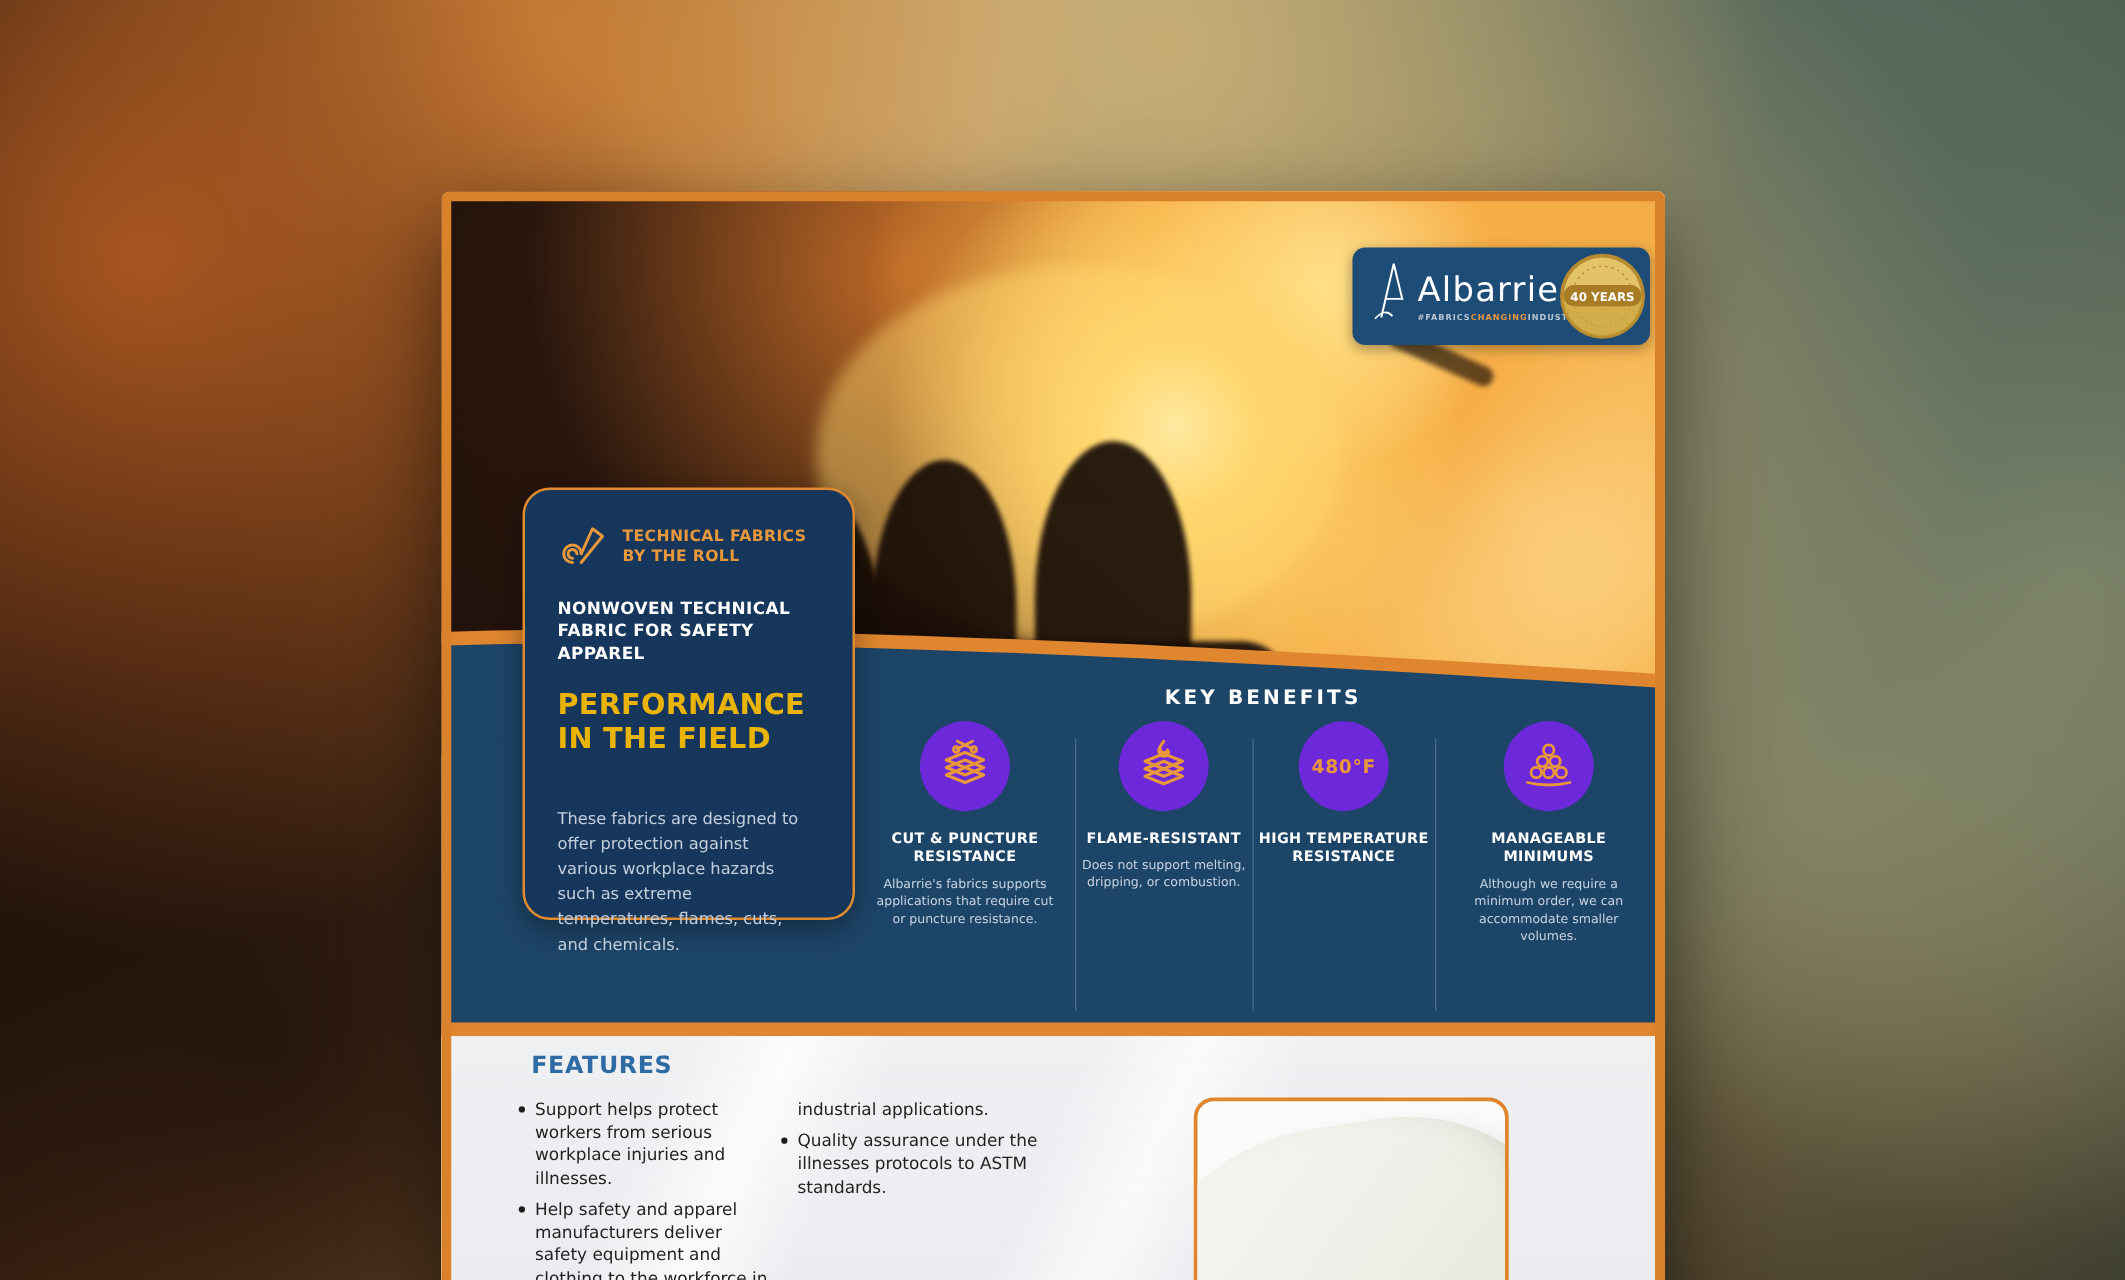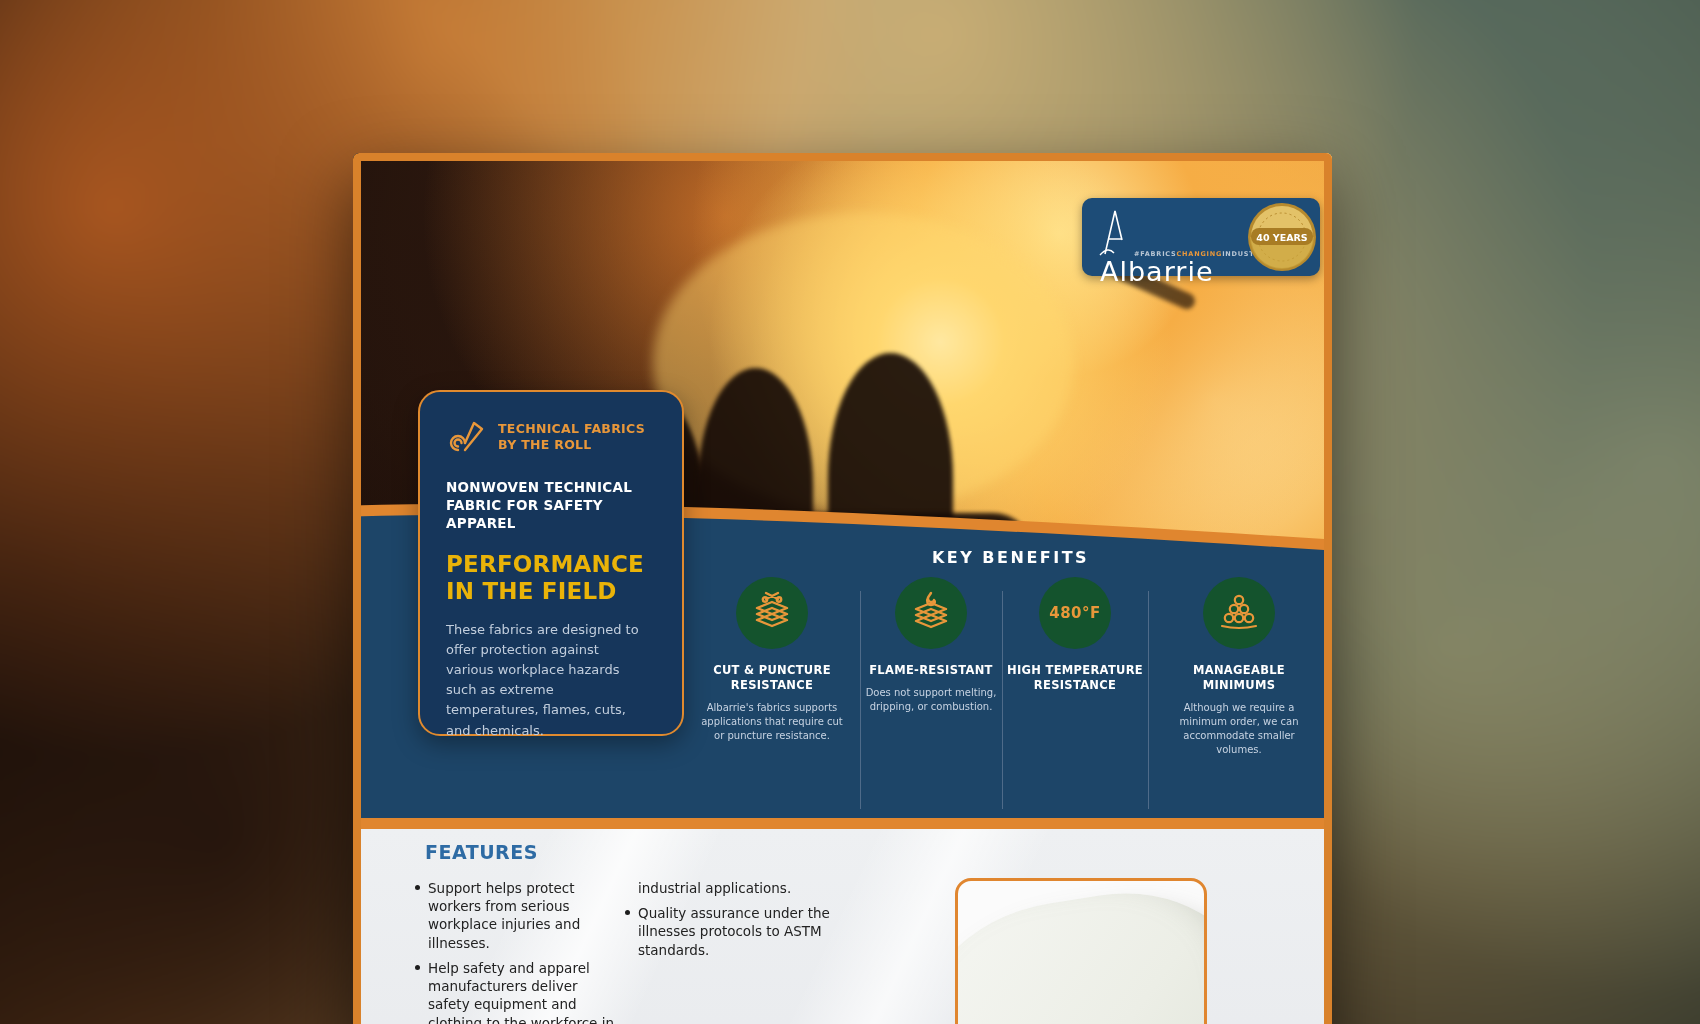--- a/index.html
+++ b/index.html
@@ -40,43 +40,43 @@
       radial-gradient(ellipse at 18% 92%, rgba(18,9,6,.95), rgba(18,9,6,0) 60%),
       linear-gradient(100deg,#1d110b 0%,#5e2e14 26%,#a85b1e 48%,#d87f28 64%,#efa13a 80%,#df8a2e 100%);
   }
   .sil{position:absolute;background:#170c07;filter:blur(2px);opacity:.92;}
   .sil.h{border-radius:50% 50% 35% 35%;}
   .glow{position:absolute;border-radius:50%;filter:blur(6px);}
 
   
   .logo-chip{position:absolute;left:729px;top:45px;width:238px;height:78px;z-index:12;
              background:#1d4c77;border-radius:10px;box-shadow:0 3px 10px rgba(0,0,0,.35);}
-  .logo-lockup{position:absolute;left:14px;top:8px;display:flex;align-items:flex-start;flex-direction:column;}
+  .logo-lockup{position:absolute;left:14px;top:8px;display:flex;align-items:center;}
   .brand-name{color:#fff;font-size:27px;font-weight:400;letter-spacing:1px;line-height:1;margin-left:4px;}
   .tagline{position:absolute;left:52px;top:52px;font-size:6.5px;letter-spacing:.8px;font-weight:700;color:#b9c6d4;white-space:nowrap;}
   .tagline .hl{color:#e8973a;}
   .badge{position:absolute;right:2px;top:3px;width:72px;height:72px;z-index:13;}
 
   
   .card{position:absolute;left:65px;top:237px;width:266px;height:346px;z-index:14;
         background:#16365b;border:2.5px solid #e08a2e;border-radius:22px;
         box-shadow:0 8px 24px rgba(0,0,0,.35);box-sizing:border-box;padding:24px 36px 0 26px;}
   .eyebrow-row{display:flex;align-items:center;gap:10px;}
   .eyebrow{color:#e8973a;font-weight:700;font-size:12.5px;line-height:1.3;letter-spacing:.3px;}
   .kicker{color:#ffffff;font-weight:700;font-size:13.5px;line-height:1.35;letter-spacing:.3px;margin-top:20px;}
   .card-title{color:#eab308;font-weight:700;font-size:23px;line-height:1.2;margin-top:18px;letter-spacing:.2px;}
-  .card-body{color:#c2cedd;font-size:13px;line-height:1.55;margin-top:14px;}
+  .card-body{color:#c2cedd;font-size:13px;line-height:1.55;margin-top:40px;}
 
   
   .wave{position:absolute;left:0;top:340px;width:979px;height:110px;z-index:5;}
   .band{position:absolute;left:0;top:438px;width:1091px;height:236px;background:#1d4568;z-index:5;}
   .band-head{position:absolute;left:344px;top:-43px;width:627px;text-align:center;color:#fff;
              font-weight:700;font-size:16px;letter-spacing:2.5px;}
   .bcol{position:absolute;top:-14px;text-align:center;}
-  .bcirc{width:72px;height:72px;border-radius:50%;background:#14532d;margin:0 auto;
+  .bcirc{width:72px;height:72px;border-radius:50%;background:#6d28d9;margin:0 auto;
          display:flex;align-items:center;justify-content:center;}
   .btemp{color:#e8973a;font-weight:700;font-size:15px;letter-spacing:.5px;}
   .btitle{color:#fff;font-weight:700;font-size:11.5px;line-height:1.3;margin-top:14px;letter-spacing:.3px;}
   .bdesc{color:#c7d3e2;font-size:10px;line-height:1.4;margin-top:8px;}
   .vdiv{position:absolute;top:0;width:1px;height:218px;background:rgba(160,172,192,.38);}
 
   
   .stripe{position:absolute;left:0;top:665px;width:979px;height:11px;background:#e0862f;z-index:6;}
   .white{position:absolute;left:0;top:676px;width:979px;height:244px;z-index:6;
     background:

